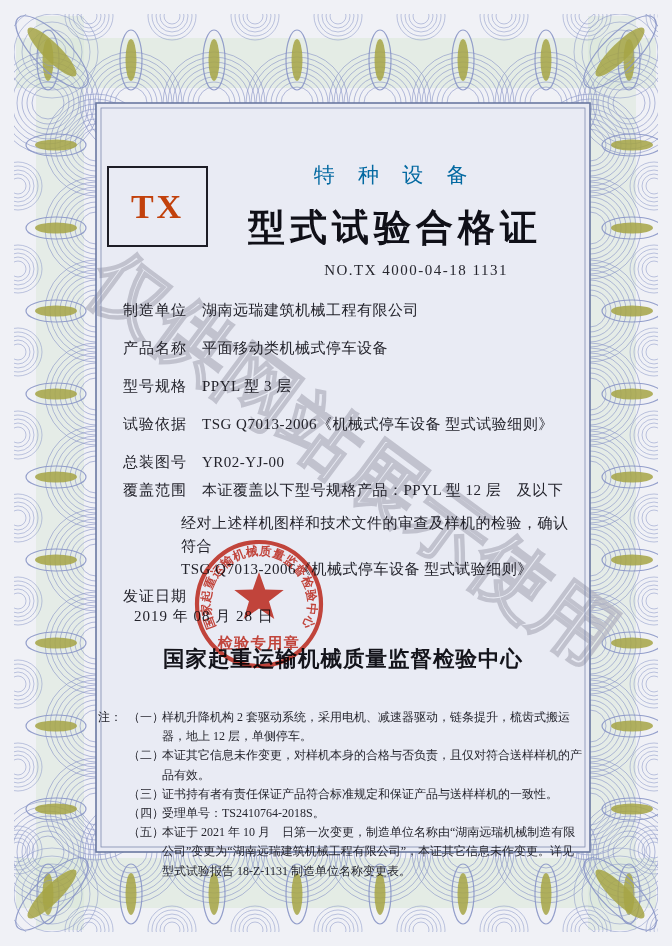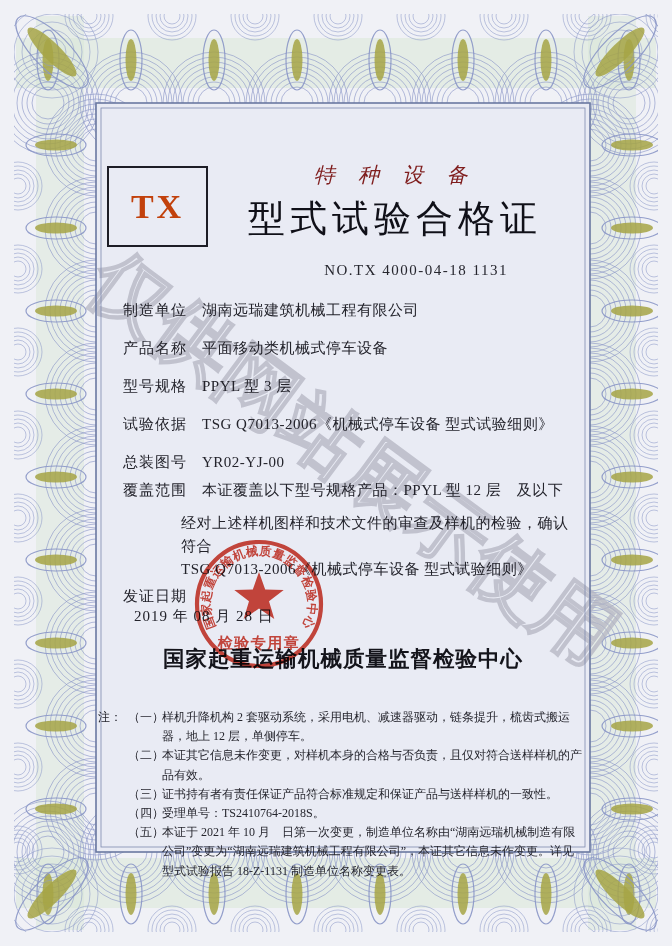--- a/index.html
+++ b/index.html
@@ -14,22 +14,22 @@
 
   
   .tx-box{
     position:absolute;left:107px;top:166px;width:97px;height:77px;
     border:2px solid #1d1d26;display:flex;align-items:center;justify-content:center;
     font-size:34px;font-weight:bold;letter-spacing:3px;color:#c2410c;
   }
 
   
   .head-col{position:absolute;left:212px;top:161px;width:366px;text-align:center;}
-  .head-cat{font-size:21px;letter-spacing:9px;color:#7f1d1d;font-style:italic;}
-  .head-title{margin-top:5px;font-size:37px;font-weight:normal;letter-spacing:5px;color:#101018;}
+  .head-cat{font-size:21px;letter-spacing:9px;color:#0369a1;}
+  .head-title{margin-top:14px;font-size:37px;font-weight:bold;letter-spacing:5px;color:#101018;}
   .cert-no{position:absolute;left:96px;top:262px;width:412px;text-align:right;
     font-size:15px;letter-spacing:1.5px;color:#26262e;}
 
   
   .field{position:absolute;left:123px;display:flex;font-size:15px;line-height:20px;white-space:nowrap;font-family:Liberation Serif, serif;}
   .f-label{width:62px;letter-spacing:1px;flex:none;}
   .f-value{margin-left:17px;letter-spacing:0.5px;}
 
   .conclusion{position:absolute;left:181px;top:512px;width:400px;font-size:15px;line-height:23px;letter-spacing:0.5px;}
 

